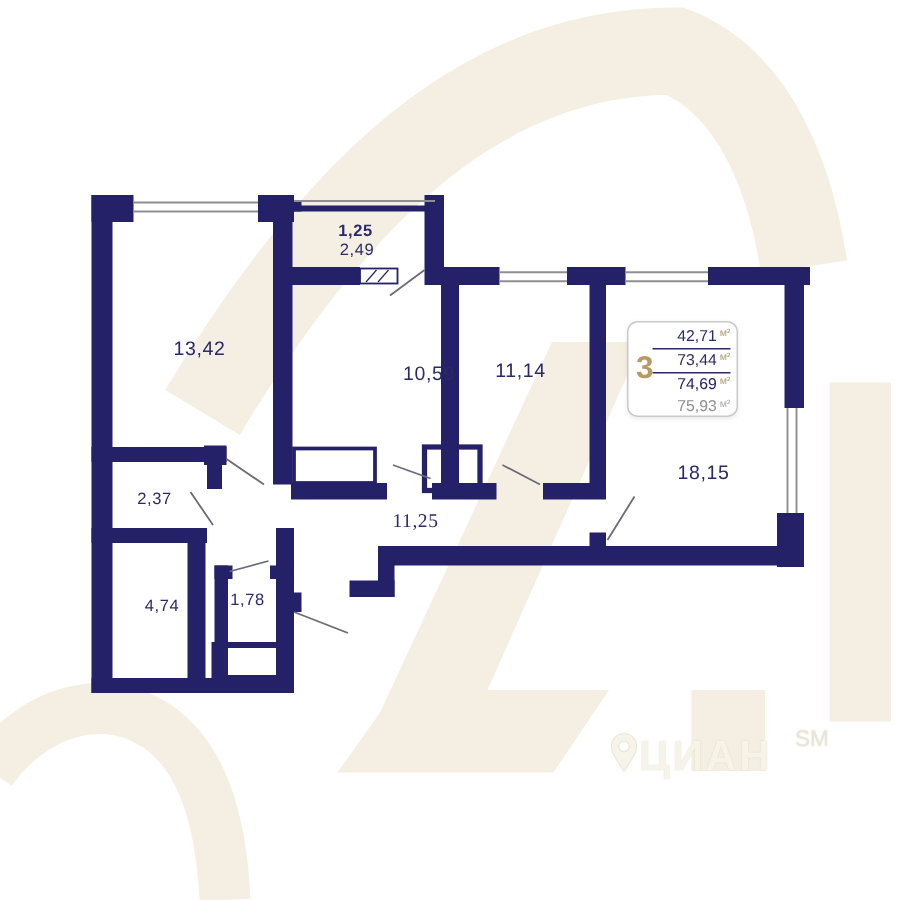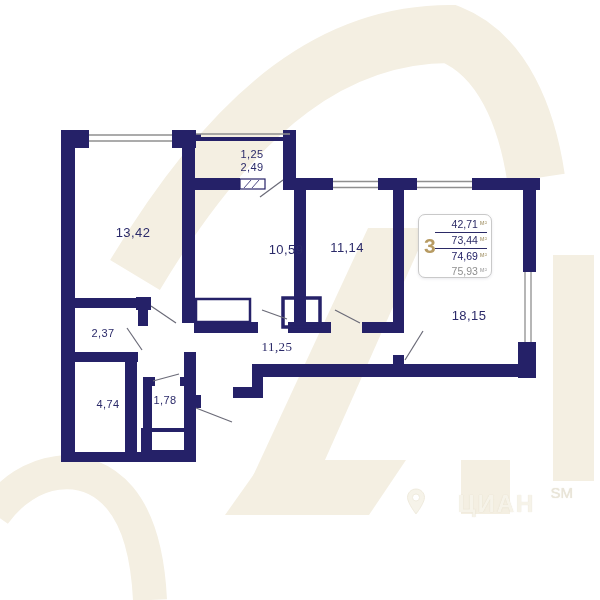--- a/index.html
+++ b/index.html
@@ -20,21 +20,21 @@
             font-size:10.5px;color:#2b2a66;line-height:15px;}
   .area-row:nth-child(1),.area-row:nth-child(2),.area-row:nth-child(3){border-bottom:1px solid #2b2a66;}
   .area-row:nth-child(4){border-bottom:none;}
   .area-row.bold{font-weight:400;color:#232166;}
   .area-row.muted{color:#8f8f8f;}
   .area-unit{font-size:7px;margin-left:2px;position:relative;top:-3px;color:#ab9c74;}
   .area-row.muted .area-unit{color:#a9a9a9;}
   
   #site-logo{position:absolute;left:406px;top:487px;display:flex;align-items:flex-start;
              color:#f6f3e9;text-shadow:0 0 1px rgba(205,195,165,.6);}
-  #logo-text{font-size:24px;font-weight:700;letter-spacing:2px;line-height:34px;margin-left:32px;}
+  #logo-text{font-size:28px;font-weight:700;letter-spacing:2px;line-height:34px;}
   #logo-sm{font-size:15px;color:#e9e5d9;margin-left:15px;line-height:12px;}
 </style>
 </head>
 <body>
 
 <div id="stage">
 
   <svg id="plan-svg" width="600" height="600" viewBox="0 0 600 600">
 
     <g fill="#f4efe2" stroke="none">
@@ -121,22 +121,22 @@
       <line x1="260" y1="197" x2="283" y2="180"></line>
       <line x1="262" y1="310" x2="287" y2="319"></line>
       <line x1="335" y1="310" x2="360" y2="323"></line>
       <line x1="405" y1="360" x2="423" y2="331"></line>
       <line x1="196" y1="408" x2="232" y2="422"></line>
       <line x1="153" y1="381" x2="179" y2="374"></line>
     </g>
   </svg>
 
   <div class="room-label" style="left:133px;top:232px;">13,42</div>
-  <div class="room-label small" style="left:252px;top:154px;">1,25</div>
-  <div class="room-label small" style="left:238px;top:167px;margin-left:14px;">2,49</div>
+  <div class="room-label small" style="left:237px;top:154px;font-weight:bold;">1,25</div>
+  <div class="room-label small" style="left:238px;top:167px;">2,49</div>
   <div class="room-label" style="left:242px;top:249px;margin-left:44px;">10,59</div>
   <div class="room-label" style="left:347px;top:247px;text-align:center;">11,14</div>
   <div class="room-label small" style="left:103px;top:333px;">2,37</div>
   <div class="room-label small" style="left:108px;top:404px;">4,74</div>
   <div class="room-label small" style="left:165px;top:400px;">1,78</div>
   <div class="room-label" style="left:277px;top:347px;font-family:Liberation Serif, serif;">11,25</div>
   <div class="room-label" style="left:469px;top:315px;">18,15</div>
 
   <div id="info-box">
     <span id="rooms-count">3</span>

